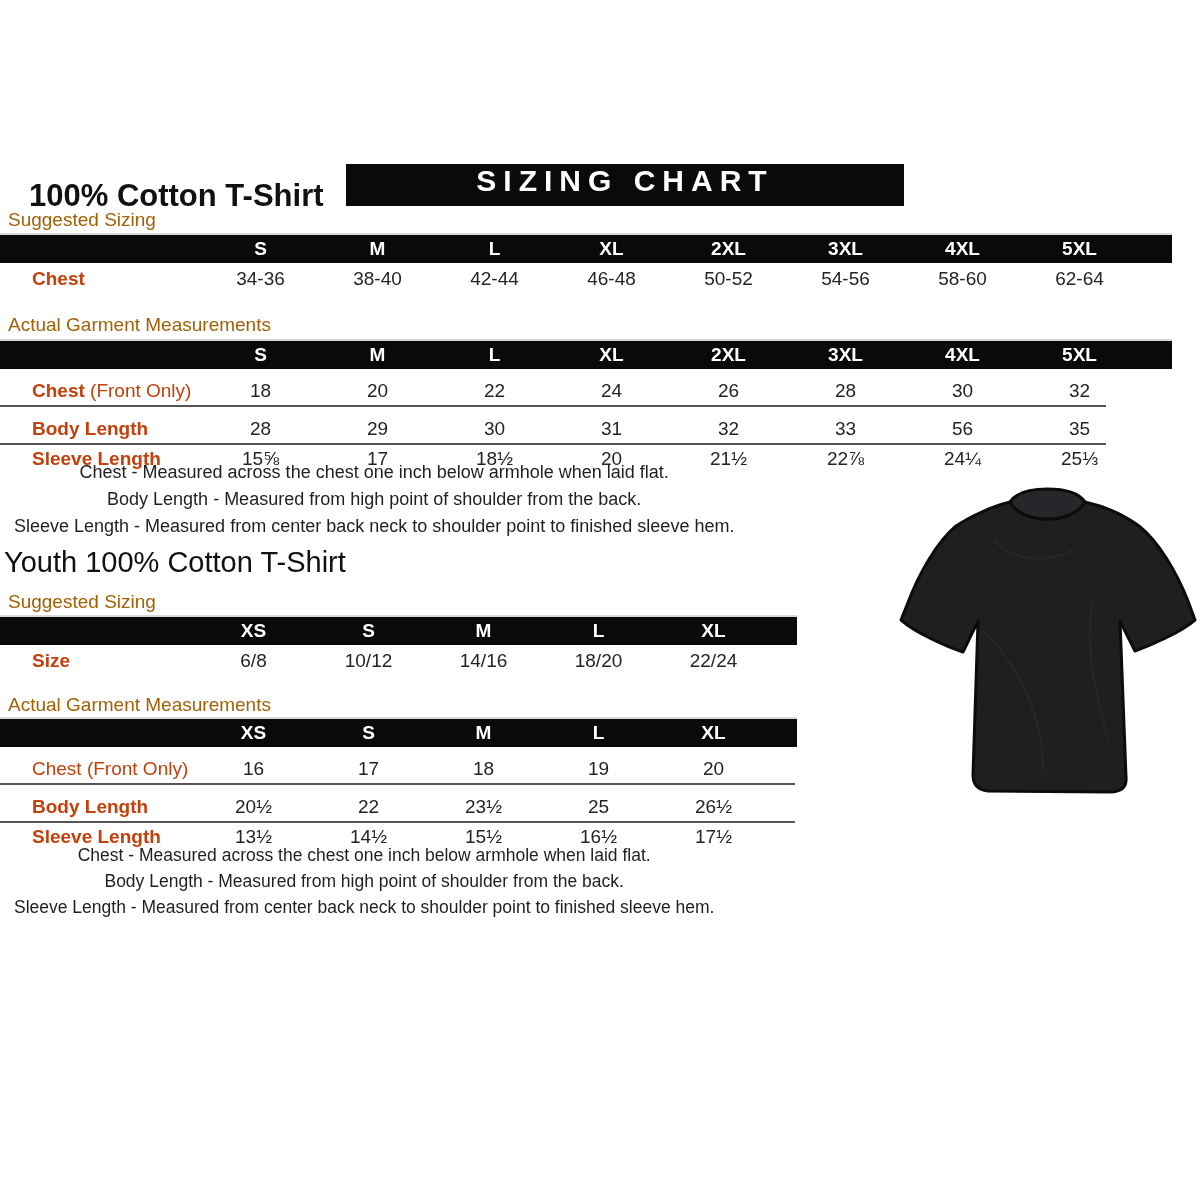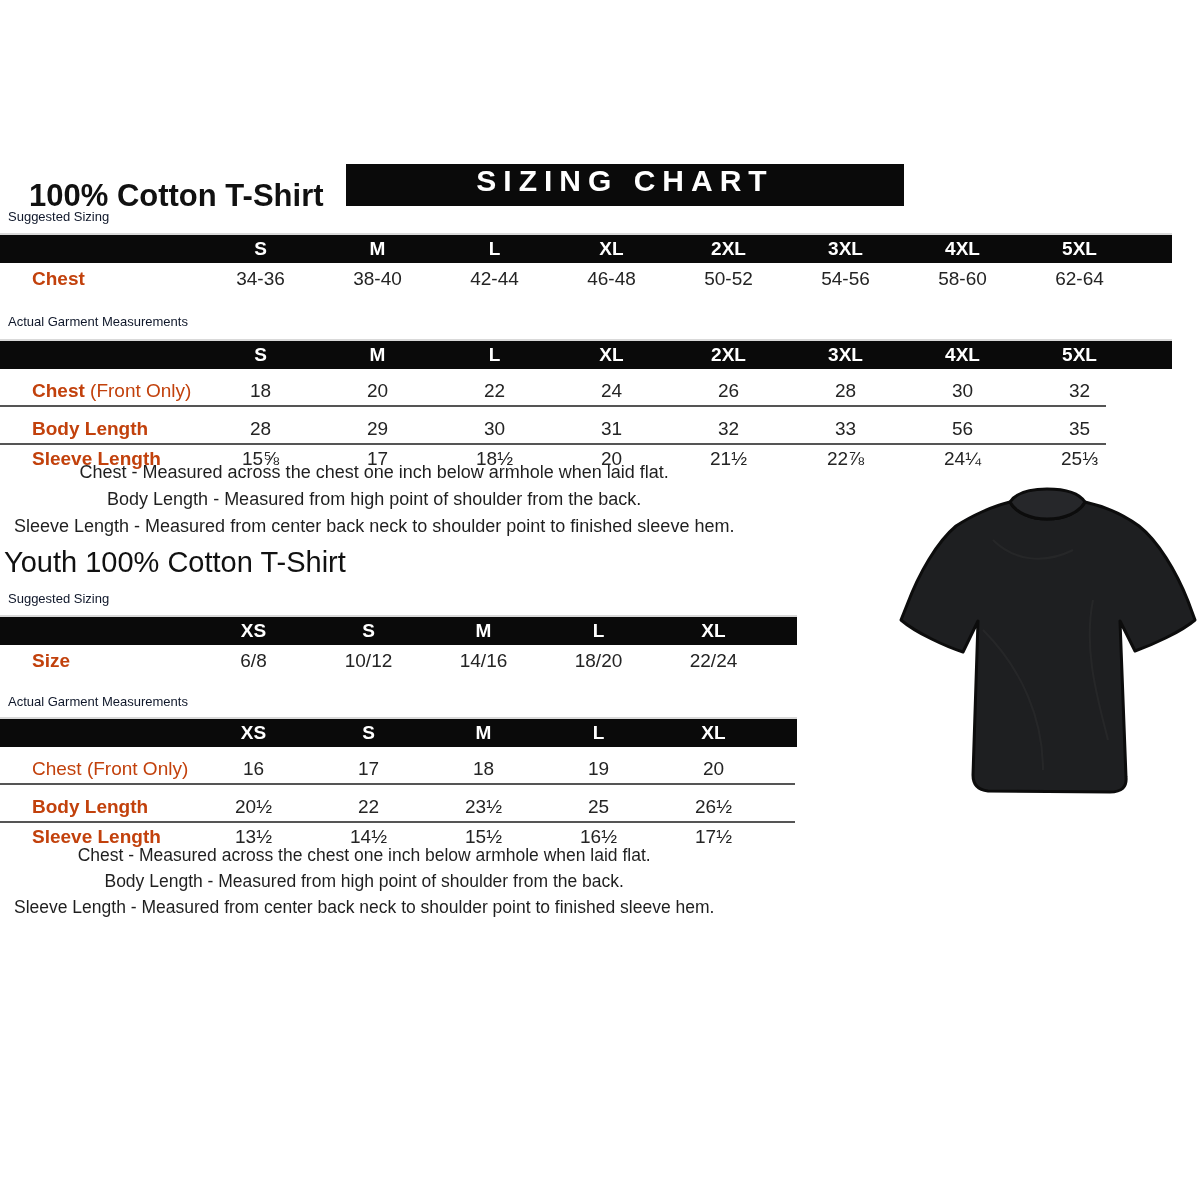--- a/index.html
+++ b/index.html
@@ -4,21 +4,21 @@
 <style>
   html,body{margin:0;padding:0;background:#fff;}
   .page{position:relative;width:1200px;height:1200px;background:#ffffff;
         font-family:"Liberation Sans",sans-serif;color:#1d1d1d;overflow:hidden;}
 
   #title{position:absolute;left:14px;top:163px;margin:15px;font-size:31px;font-weight:bold;color:#111;}
   .banner{position:absolute;left:346px;top:164px;width:558px;height:42px;
           background:var(--hdr-bg,#0a0a0a);display:flex;align-items:flex-start;justify-content:center;}
   .banner span{color:#fff;font-size:30px;font-weight:bold;letter-spacing:7px;white-space:nowrap;}
 
-  .sec-label{position:absolute;left:8px;font-size:13px;color:#0f172a;}
+  .sec-label{position:absolute;left:8px;font-size:19px;color:#a16207;}
   #lbl-sug1{top:209px}
   #lbl-act1{top:314px}
   #lbl-sug2{top:591px}
   #lbl-act2{top:694px}
 
   #youth-title{position:absolute;left:4px;top:546px;margin:0;font-size:29px;font-weight:normal;color:#111;}
 
   .tbl{position:absolute;left:0;}
   .tbl .hdr{display:flex;align-items:center;background:var(--hdr-bg,#0a0a0a);height:28px;
             width:var(--bar-w);border-top:2px solid #d9d9d9;}

